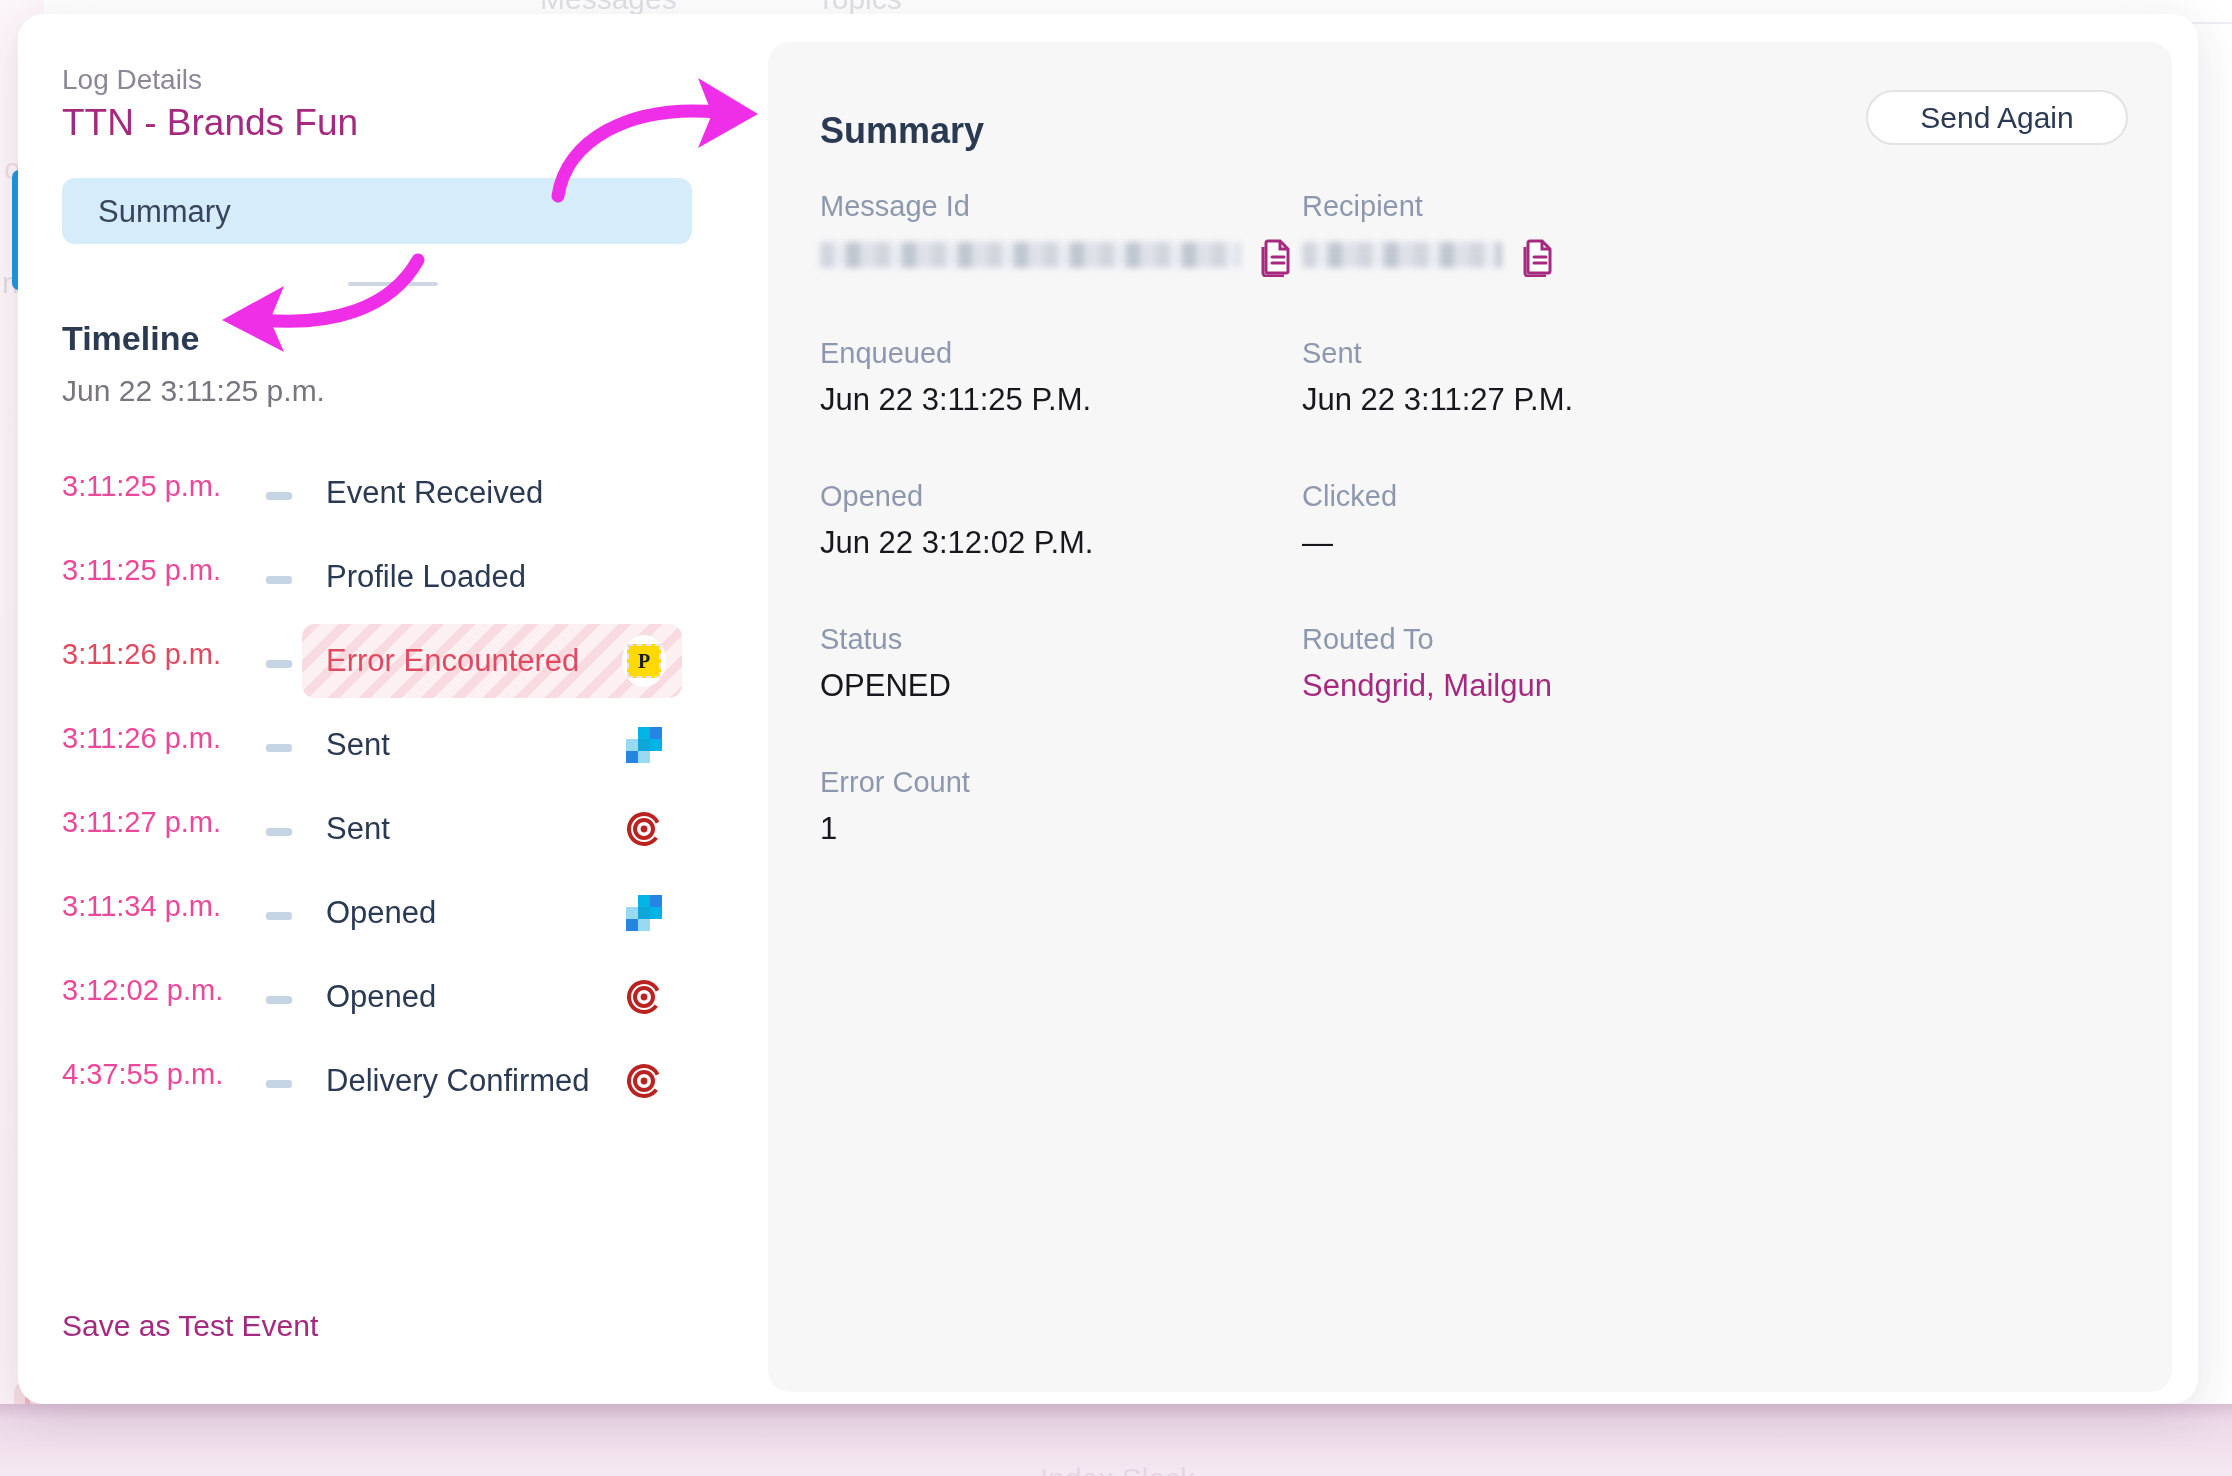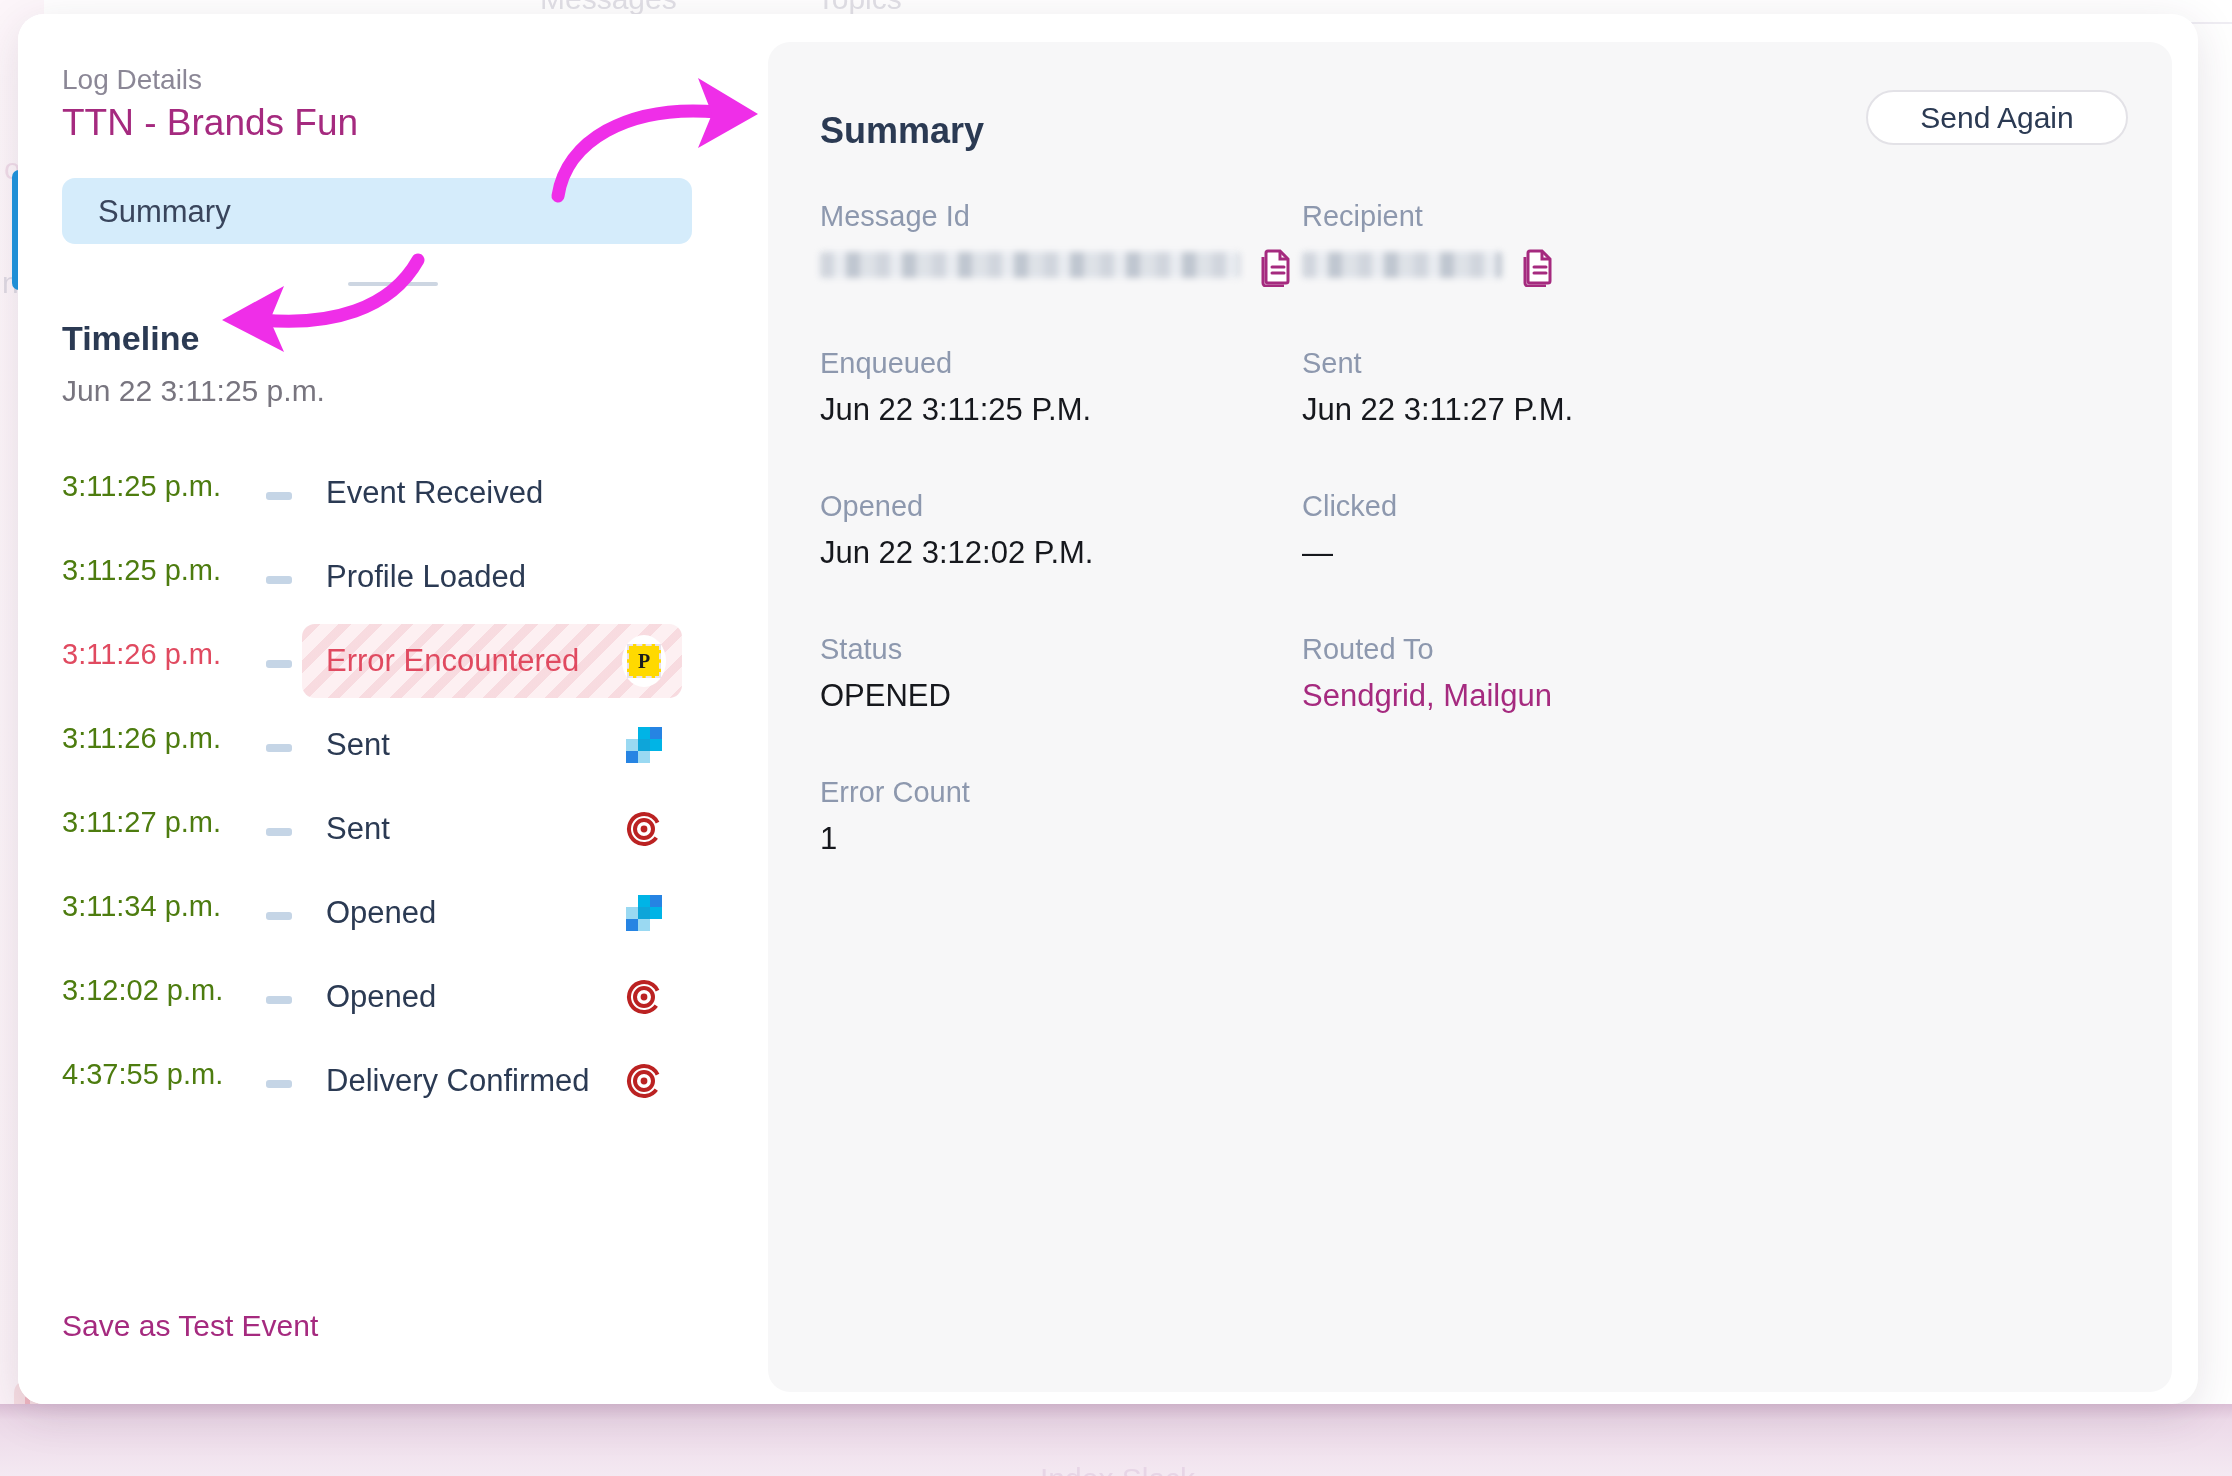--- a/index.html
+++ b/index.html
@@ -46,21 +46,21 @@
             background:#d5ecfb;border-radius:13px;}
   .nav-pill span{position:absolute;left:36px;top:16px;font-size:31px;color:#39455c;}
   .divider{position:absolute;left:330px;top:268px;width:90px;height:4px;
            background:#cdd6e2;border-radius:2px;}
 
   .tl-title{position:absolute;left:44px;top:305px;font-size:34px;font-weight:bold;color:#2b3a53;}
   .tl-sub{position:absolute;left:44px;top:360px;font-size:30px;color:#78757f;}
 
   .tl-list{position:absolute;left:0;top:438px;width:750px;}
   .tl-row{position:relative;height:84px;}
-  .tl-time{position:absolute;left:44px;top:18px;font-size:29px;color:#4d7c0f;white-space:nowrap;}
+  .tl-time{position:absolute;left:44px;top:18px;font-size:29px;color:#ec4899;white-space:nowrap;}
   .tl-row.err .tl-time{color:#e04a60;}
   .tl-dash{position:absolute;left:248px;top:40px;width:26px;height:8px;
            background:#c5d5e6;border-radius:3px;}
   .tl-body{position:absolute;left:284px;top:4px;width:380px;height:74px;border-radius:13px;
            display:flex;align-items:center;}
   .tl-row.err .tl-body{
       background-color:#fdf0f2;
       background-image:repeating-linear-gradient(-45deg,rgba(233,160,172,.26) 0 9px,rgba(0,0,0,0) 9px 22px);
   }
   .tl-label{font-size:31px;color:#2b3a53;margin-left:24px;white-space:nowrap;}
@@ -81,21 +81,21 @@
   .save-link{position:absolute;left:44px;top:1295px;font-size:30px;color:#a52a7f;cursor:pointer;}
 
   
   .right-pane{position:absolute;left:750px;top:28px;width:1404px;height:1350px;
               background:#f7f7f8;border-radius:22px;}
   .sum-title{position:absolute;left:52px;top:68px;font-size:36px;font-weight:bold;color:#2b3a53;}
   .send-again{position:absolute;right:44px;top:48px;width:262px;height:55px;border-radius:36px;
       background:#fff;border:2px solid #e3e2e7;display:flex;align-items:center;justify-content:center;
       font-size:30px;color:#2b3a53;cursor:pointer;box-sizing:border-box;}
 
-  .grid{position:absolute;left:52px;top:158px;width:1300px;
+  .grid{position:absolute;left:52px;top:148px;width:1300px;
         display:grid;grid-template-columns:482px 1fr;row-gap:62px;}
   .cell-label{font-size:29px;color:#8d98ae;margin-bottom:12px;}
   .cell-value{font-size:31px;color:#16181d;}
   .cell-value.link{color:#a52a7f;}
   .redacted{display:inline-block;height:26px;border-radius:3px;vertical-align:middle;
       background:repeating-linear-gradient(90deg,#cfd4dc 0 14px,#e9ecf1 14px 26px,#bdc4ce 26px 40px,#dde1e7 40px 56px);
       filter:blur(3px);opacity:.95;}
   .val-row{display:flex;align-items:center;gap:18px;}
 
   .copy-icon{width:34px;height:40px;position:relative;flex:none;cursor:pointer;}

